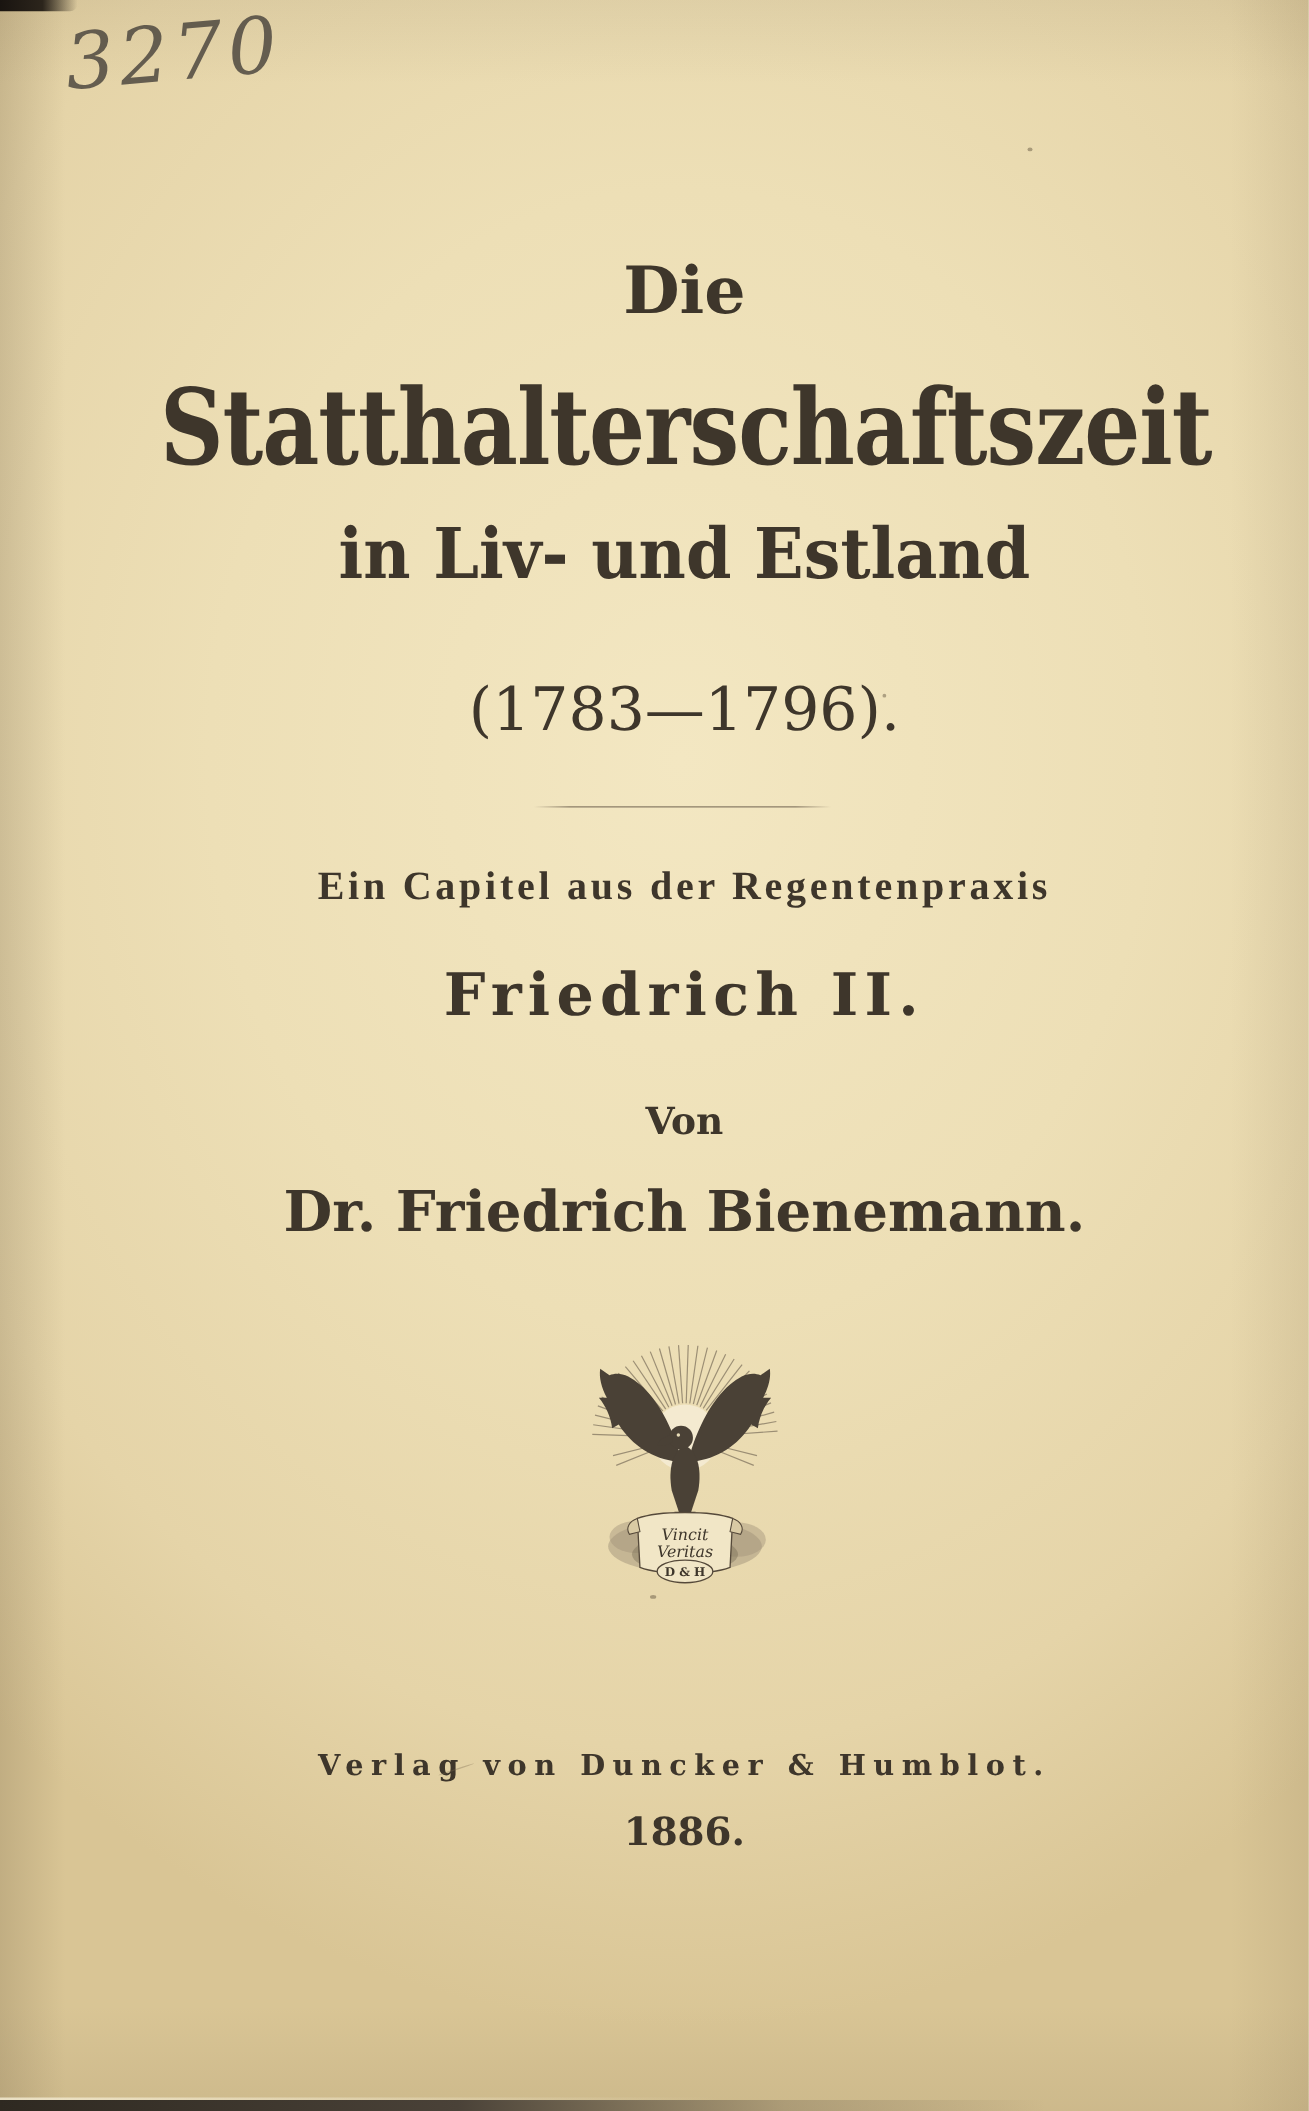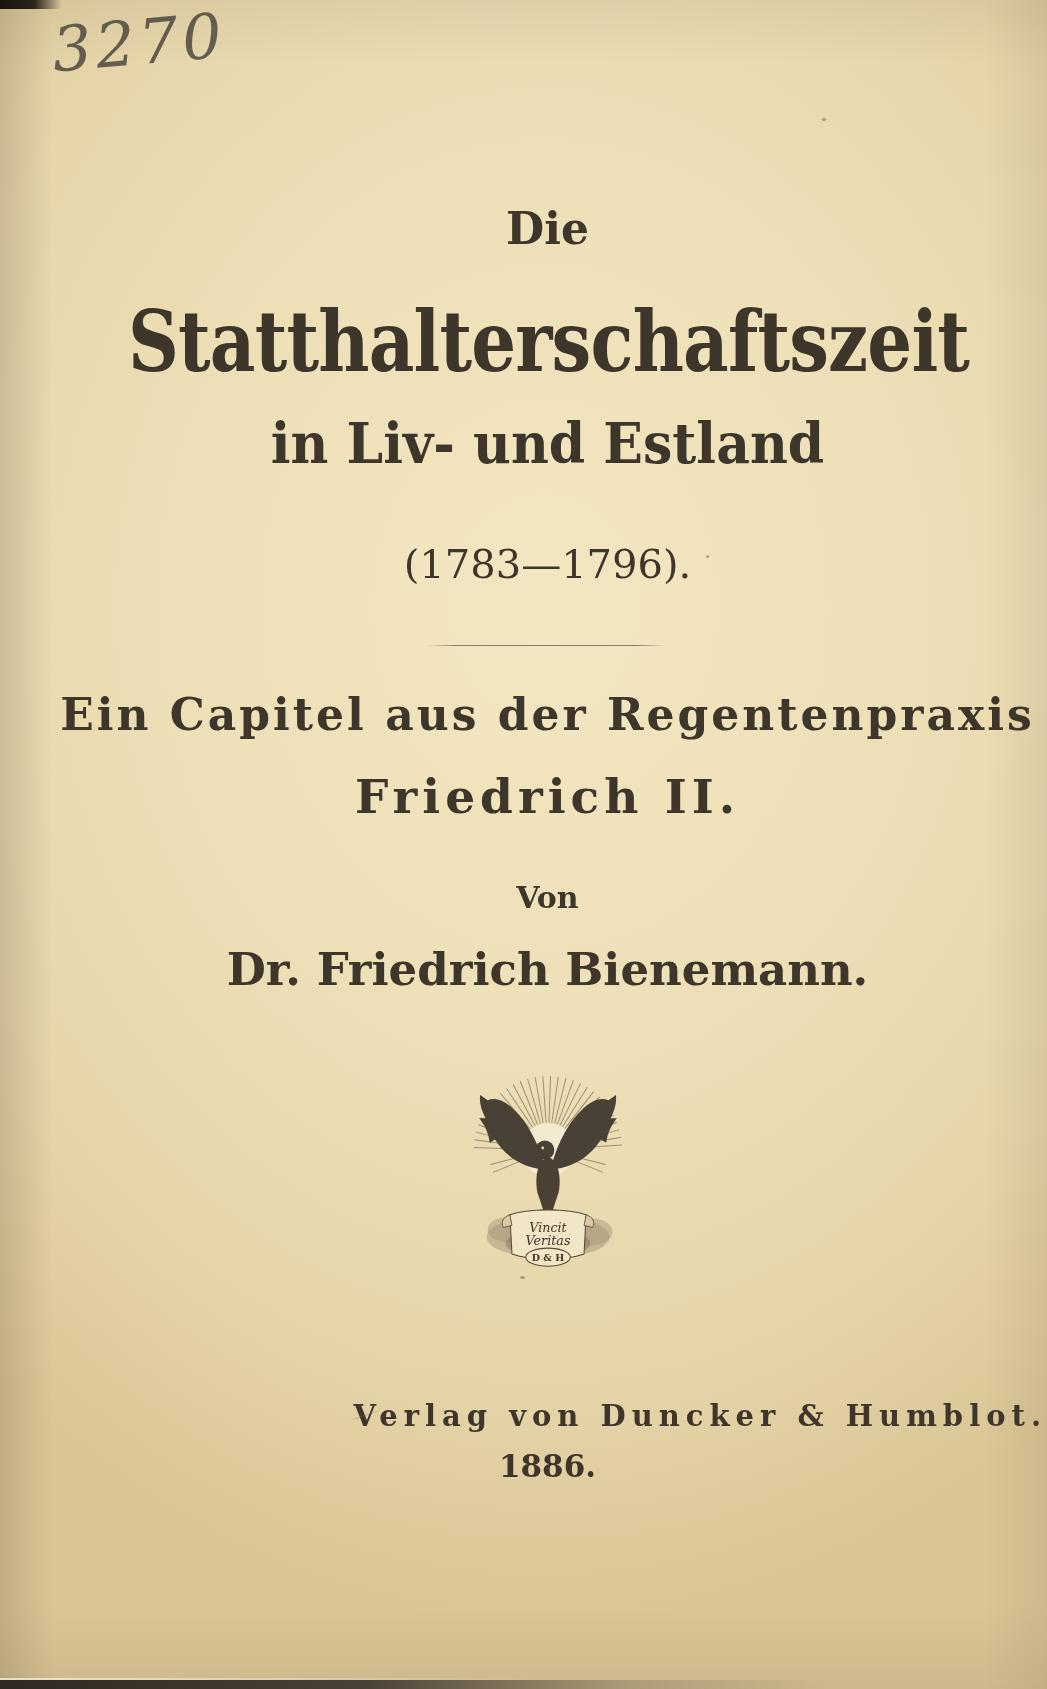--- a/index.html
+++ b/index.html
@@ -36,30 +36,30 @@
     top: 6px;
     left: 52px;
     font-size: 62px;
     font-style: italic;
     font-weight: 400;
     color: rgba(78,72,63,0.85);
     transform: rotate(-5deg);
     letter-spacing: 4px;
   }
 
-  .die            { top: 206px; font-size: 44px; }
+  .die            { top: 206px; font-size: 52px; }
   .main-title     { top: 298px; font-size: 84px; transform: scaleX(0.84); transform-origin: 50% 50%; letter-spacing: -1px; }
   .subtitle       { top: 414px; font-size: 56px; transform: scaleX(0.93); transform-origin: 50% 50%; }
-  .date-range     { top: 543px; font-size: 40px; font-weight: 400; }
-  .series-1       { top: 692px; font-size: 44px; letter-spacing: 3px; }
+  .date-range     { top: 543px; font-size: 48px; font-weight: 400; }
+  .series-1       { top: 692px; font-size: 32px; letter-spacing: 3px; font-family: Liberation Serif, serif; }
   .series-2       { top: 772px; font-size: 47px; letter-spacing: 5px; }
   .byline         { top: 882px; font-size: 30px; }
   .author         { top: 946px; font-size: 45px; }
   .imprint-city   { top: 1352px; font-size: 34px; }
-  .imprint-pub    { top: 1401px; font-size: 29px; letter-spacing: 6px; text-align: right; }
+  .imprint-pub    { top: 1401px; font-size: 23px; letter-spacing: 6px; }
   .imprint-year   { top: 1450px; font-size: 31px; font-weight: 700; }
 
   .rule {
     position: absolute;
     top: 645px;
     left: 427px;
     width: 238px;
     height: 1px;
     background: linear-gradient(to right, rgba(138,125,102,0), #8a7d66 12%, #8a7d66 88%, rgba(138,125,102,0));
   }

